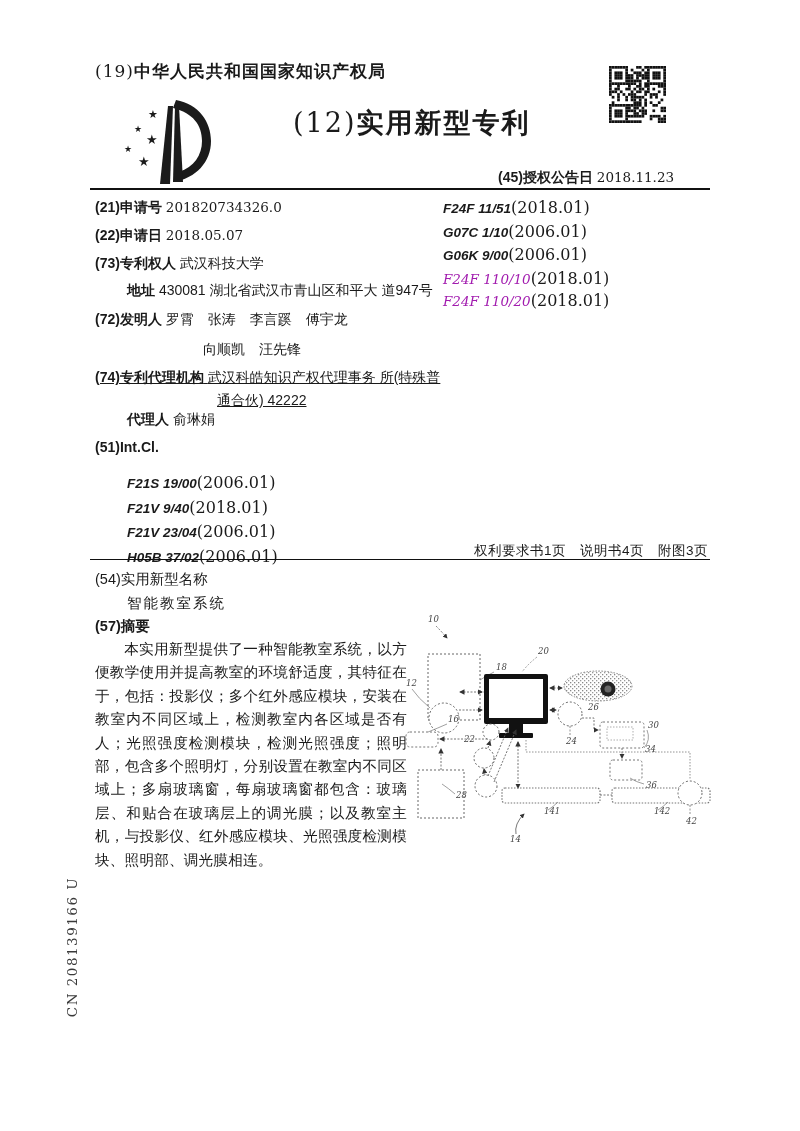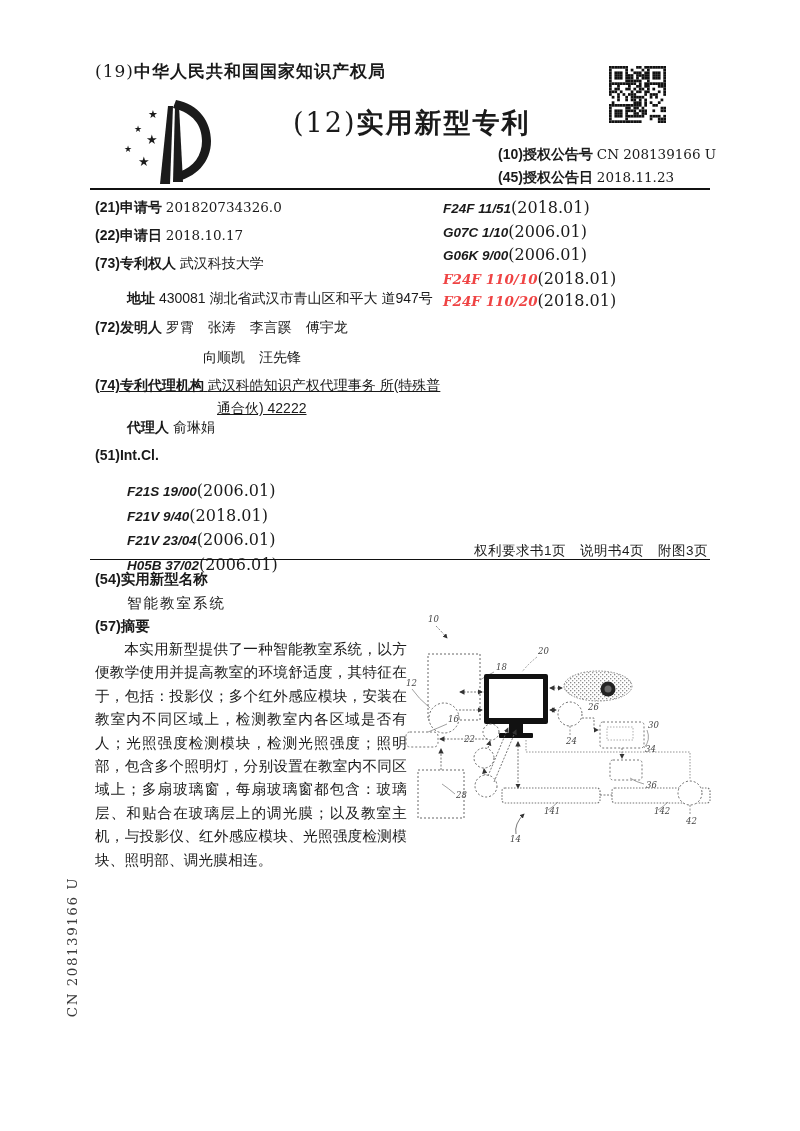--- a/index.html
+++ b/index.html
@@ -26,24 +26,24 @@
   .hang72{padding-left:78px;text-indent:-78px;}
   .hang74{padding-left:122px;text-indent:-122px;text-decoration:underline;}
   .addr{padding-left:65px;text-indent:-33px;margin-top:-4px;margin-bottom:6px;}
   .agent{padding-left:32px;margin-top:-4px;}
   .intcl{margin-top:2px;}
   .ipc{padding-left:32px;line-height:23.5px;white-space:nowrap;}
   .ipc .code{font-family:"Liberation Sans",sans-serif;font-style:italic;font-weight:700;font-size:13.5px;}
   .ipc .yr{font-family:"DejaVu Serif",serif;font-size:16px;}
   .rightcol{position:absolute;left:443px;top:197px;width:270px;}
   .rightcol .ipc{padding-left:0;line-height:22.5px;}
-  .ipc.light .code{font-weight:700;color:#ef4444;font-family:"DejaVu Serif",serif;}
+  .ipc.light .code{font-weight:400;color:#a21caf;font-family:"DejaVu Serif",serif;}
   .pages-line{position:absolute;right:92px;top:542px;font-size:13.5px;letter-spacing:.5px;}
   
-  .sec54{position:absolute;left:95px;top:570px;font-size:14.5px;font-weight:700;}
+  .sec54{position:absolute;left:95px;top:570px;font-size:14.5px;font-weight:400;}
   .title-line{position:absolute;left:127px;top:594px;font-size:14.5px;letter-spacing:2px;}
   .sec57{position:absolute;left:95px;top:617px;font-size:14.5px;font-weight:700;}
   .abstract{position:absolute;left:95px;top:638px;width:312px;font-size:14.6px;line-height:23.4px;
             text-align:justify;text-indent:2em;letter-spacing:.2px;}
   
   .figure{position:absolute;left:398px;top:602px;}
   .fig-label{font-family:"DejaVu Serif",serif;font-style:italic;font-size:8.5px;fill:#444;}
   
   .side-id{position:absolute;left:-2px;top:938px;width:150px;height:18px;
            transform:rotate(-90deg);transform-origin:75px 9px;
@@ -317,41 +317,37 @@
       <rect x="19.00" y="54.29" width="2.71" height="2.71" fill="#111"></rect>
       <rect x="21.71" y="54.29" width="2.71" height="2.71" fill="#111"></rect>
       <rect x="24.43" y="54.29" width="2.71" height="2.71" fill="#111"></rect>
       <rect x="27.14" y="54.29" width="2.71" height="2.71" fill="#111"></rect>
       <rect x="29.86" y="54.29" width="2.71" height="2.71" fill="#111"></rect>
       <rect x="48.86" y="54.29" width="2.71" height="2.71" fill="#111"></rect>
       <rect x="51.57" y="54.29" width="2.71" height="2.71" fill="#111"></rect>
       <rect x="54.29" y="54.29" width="2.71" height="2.71" fill="#111"></rect>
     </svg>
 
-  <div class="pub-line" style="top:146px">
-    <span class="lbl">(10)授权公告号</span>
-    <span class="val">CN 208139166 U</span>
-  </div>
   <div class="pub-line" style="top:169px">
     <span class="lbl">(45)授权公告日</span>
     <span class="val">2018.11.23</span>
   </div>
 
   <div class="rule1"></div>
 
   <div class="leftcol">
     <div class="entry">
       <span class="lbl">(21)申请号</span>
       <span class="val">201820734326.0</span>
     </div>
     <div class="entry">
       <span class="lbl">(22)申请日</span>
-      <span class="val">2018.10.17</span>
-    </div>
-    <div class="entry" style="margin-bottom:16px">
+      <span class="val">2018.05.07</span>
+    </div>
+    <div class="entry" style="margin-bottom:8px">
       <span class="lbl">(73)专利权人</span>
       <span class="cval">武汉科技大学</span>
     </div>
     <div class="entry addr">
       <span class="lbl">地址</span>
       <span class="cval">430081 湖北省武汉市青山区和平大 道947号</span>
     </div>
     <div class="entry hang72" style="margin-bottom:7px">
       <span class="lbl">(72)发明人</span>
       <span class="cval">罗霄　张涛　李言蹊　傅宇龙</span>

